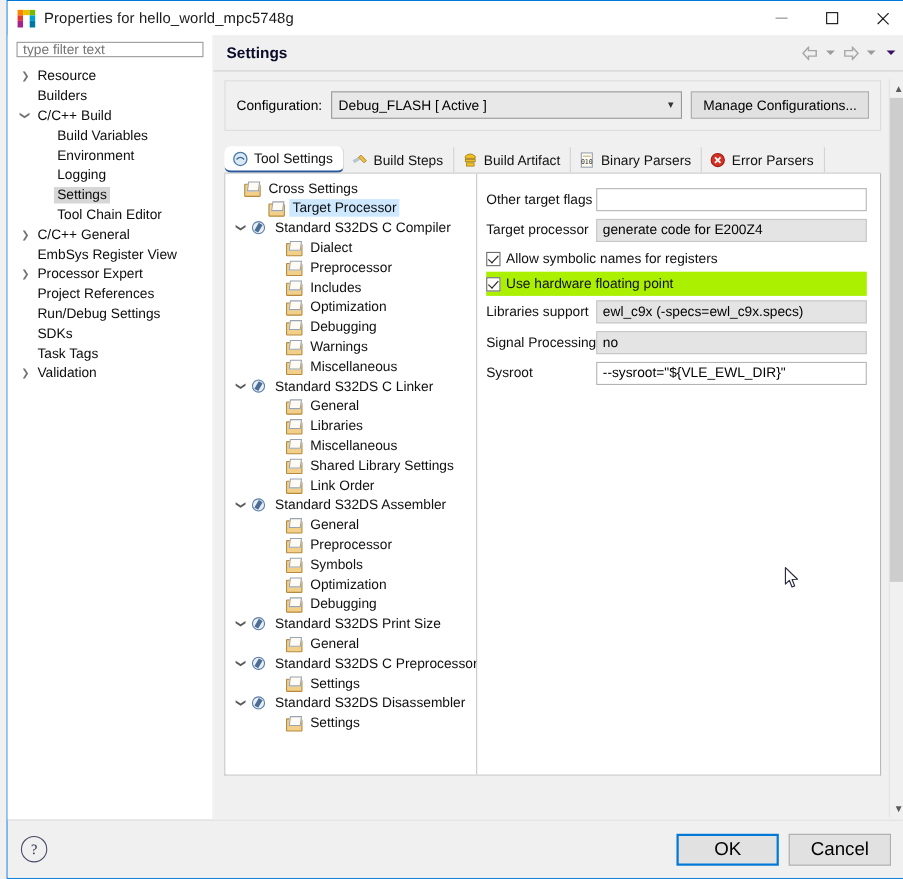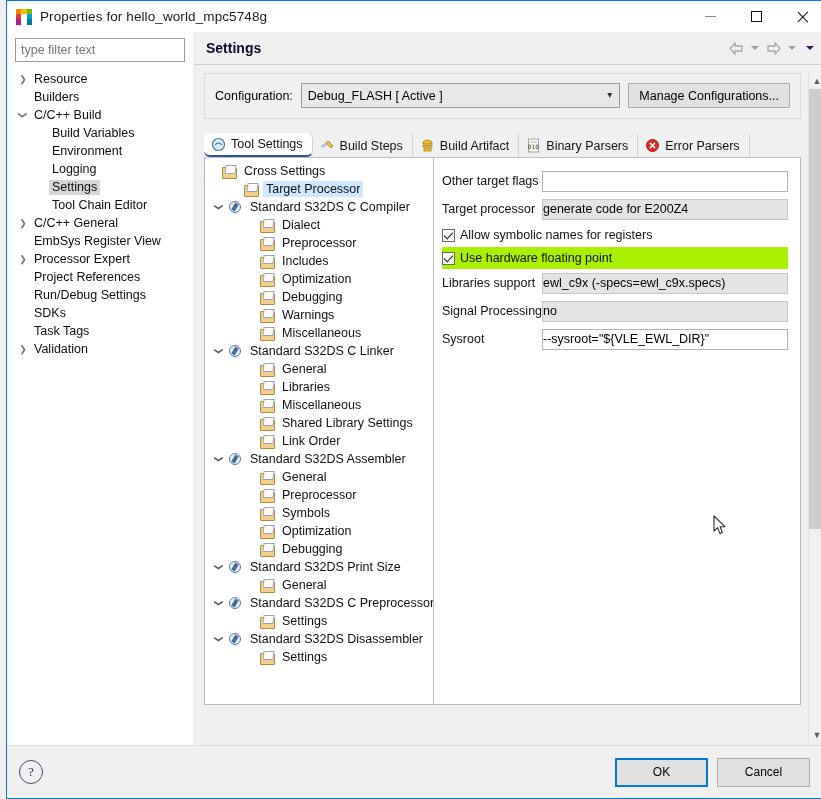--- a/index.html
+++ b/index.html
@@ -89,21 +89,21 @@
     flex: 0 0 186px;
     background: #ffffff;
     display: flex;
     flex-direction: column;
     border-right: 1px solid #f0f0f0;
   }
   .filter-wrap { padding: 6px 8px 5px 8px; }
   .filter-input {
     width: 100%;
     box-sizing: border-box;
-    height: 24px;
+    height: 14px;
     border: 1px solid #9a9a9a;
     background: #fff;
     font-family: "Liberation Sans", sans-serif;
     font-size: 12.5px;
     color: #5a5a5a;
     padding: 0 5px;
     outline: none;
   }
   .tree-left {
     flex: 1 1 auto;
@@ -336,20 +336,21 @@
   }
   .opt-field {
     flex: 1 1 auto;
     height: 21px;
     box-sizing: border-box;
     border: 1px solid #b4b4b4;
     background: #fff;
     font-size: 12.5px;
     display: flex;
     align-items: center;
+    padding-left: 5px;
     min-width: 0;
   }
   .opt-field.readonly { background: #e4e4e4; border-color: #c5c5c5; }
   .chk-row {
     display: flex;
     align-items: center;
     height: 22px;
     margin-bottom: 1px;
   }
   .chk-row.highlight { background: #aaf000; }
@@ -414,21 +415,21 @@
     border: 1.4px solid #4a4a6a;
     border-radius: 50%;
     display: flex; align-items: center; justify-content: center;
     font-size: 13px; color: #2a2a4a;
     font-family: "Liberation Serif", serif;
   }
   .footer-spacer { flex: 1 1 auto; }
   .btn-dlg {
     width: 93px; height: 29px;
     font-family: "Liberation Sans", sans-serif;
-    font-size: 12px;
+    font-size: 17px;
     border: 1px solid #adadad;
     background: #e1e1e1;
     margin-left: 9px;
   }
   .btn-dlg.default {
     border: 2px solid #0078d7;
   }
   
   .cursor {
     position: absolute;

